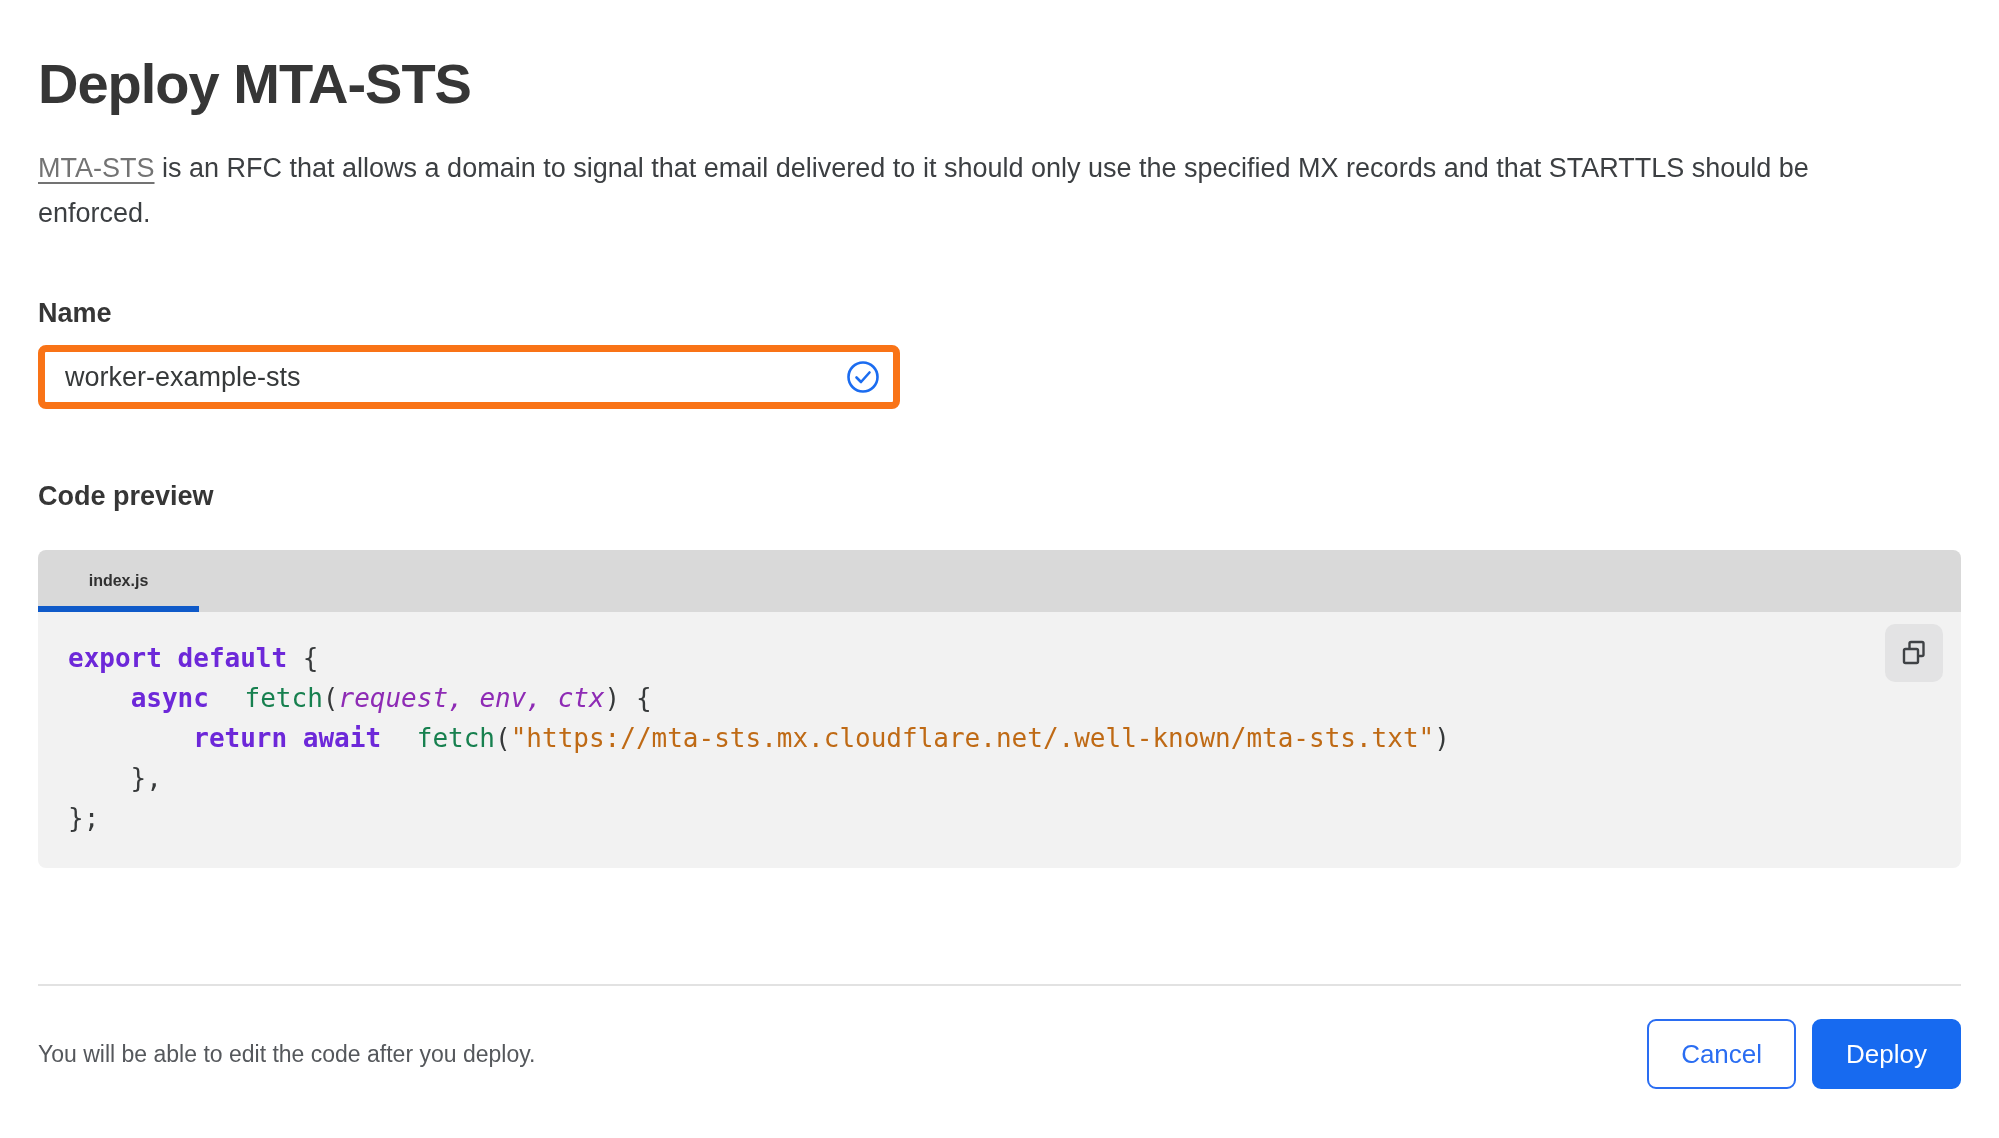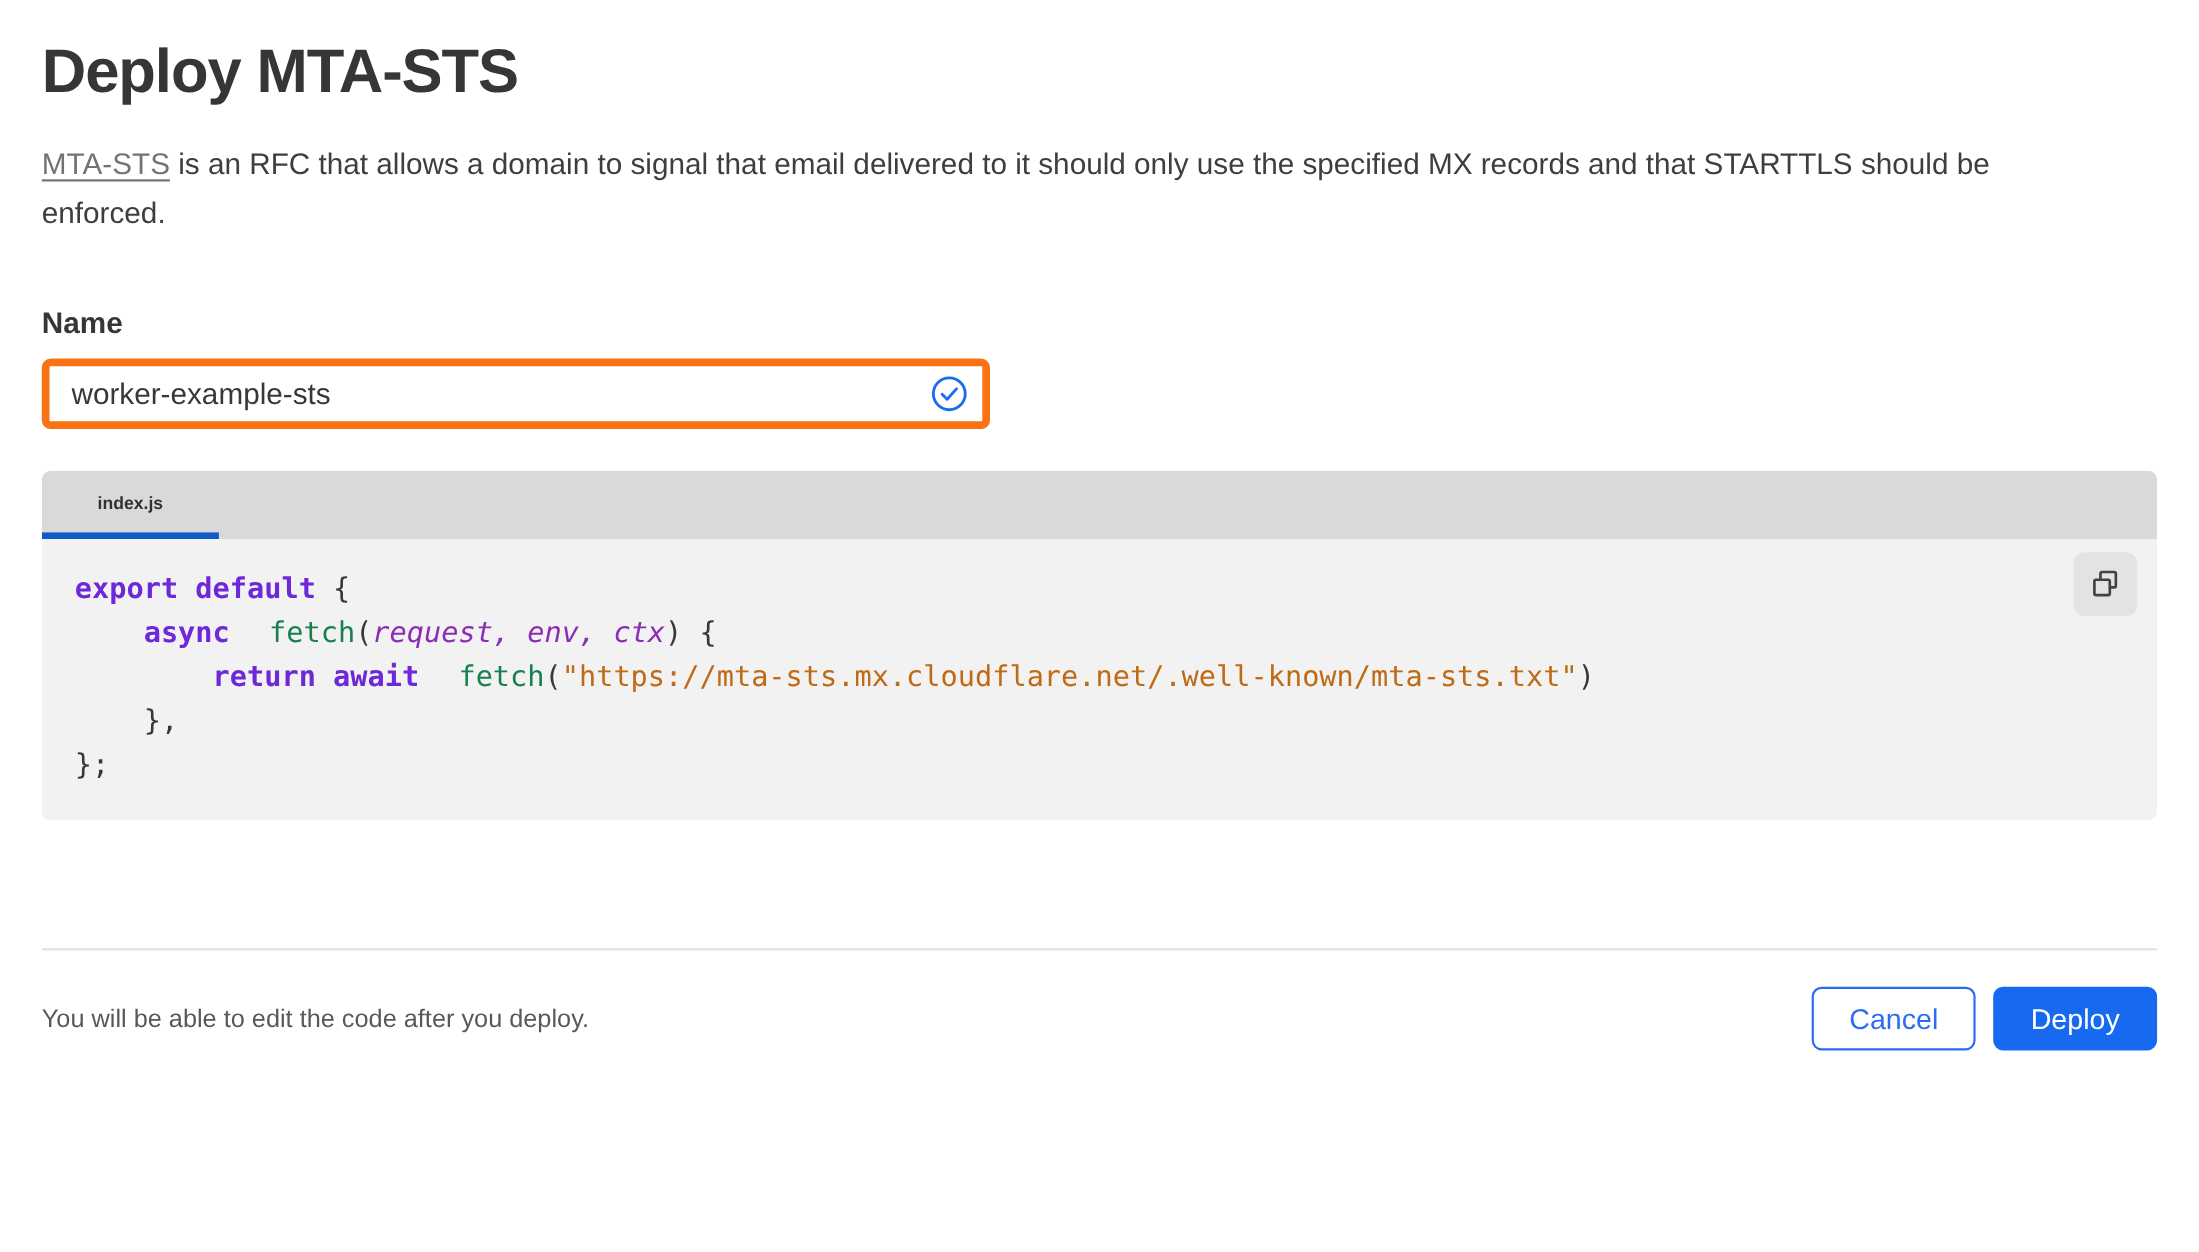--- a/index.html
+++ b/index.html
@@ -7,21 +7,21 @@
   body {
     background: #ffffff;
     font-family: "Liberation Sans", sans-serif;
     color: #36393a;
     overflow: hidden;
   }
   .page { padding: 0 38px; }
 
   
   .page-title {
-    margin-top: 32px;
+    margin-top: 51px;
     font-size: 56px;
     font-weight: 700;
     letter-spacing: -1px;
     color: #363636;
   }
   .desc {
     margin-top: 30px;
     font-size: 27px;
     line-height: 45px;
     color: #3c3f42;
@@ -153,21 +153,21 @@
   }
   .footer-note {
     font-size: 23px;
     color: #55585c;
   }
   .footer-actions {
     display: flex;
     gap: 16px;
   }
   .btn {
-    height: 58px;
+    height: 70px;
     padding: 0 32px;
     border-radius: 9px;
     font-family: "Liberation Sans", sans-serif;
     font-size: 26px;
     cursor: pointer;
   }
   .btn-secondary {
     background: #ffffff;
     border: 2px solid #2a6df2;
     color: #2a6df2;
@@ -192,20 +192,21 @@
   <div class="input-wrap">
     <input type="text" class="text-input" value="worker-example-sts" style="">
     <span class="valid-icon">
       <svg width="34" height="34" viewBox="0 0 34 34">
         <circle cx="17" cy="17" r="14.5" fill="none" stroke="#1b6cf0" stroke-width="2.6"></circle>
         <path d="M10.5 17.5 L15 22 L23.5 12.5" fill="none" stroke="#1b6cf0" stroke-width="2.6" stroke-linecap="round" stroke-linejoin="round"></path>
       </svg>
     </span>
   </div>
 
+  <div class="section-label">Code preview</div>
 
   <div class="code-card">
     <div class="tab-bar">
       <div class="tab active">
         <span>index.js</span>
       </div>
     </div>
     <div class="code-area">
       <button class="copy-btn">
         <span style="display:inline-flex;">

